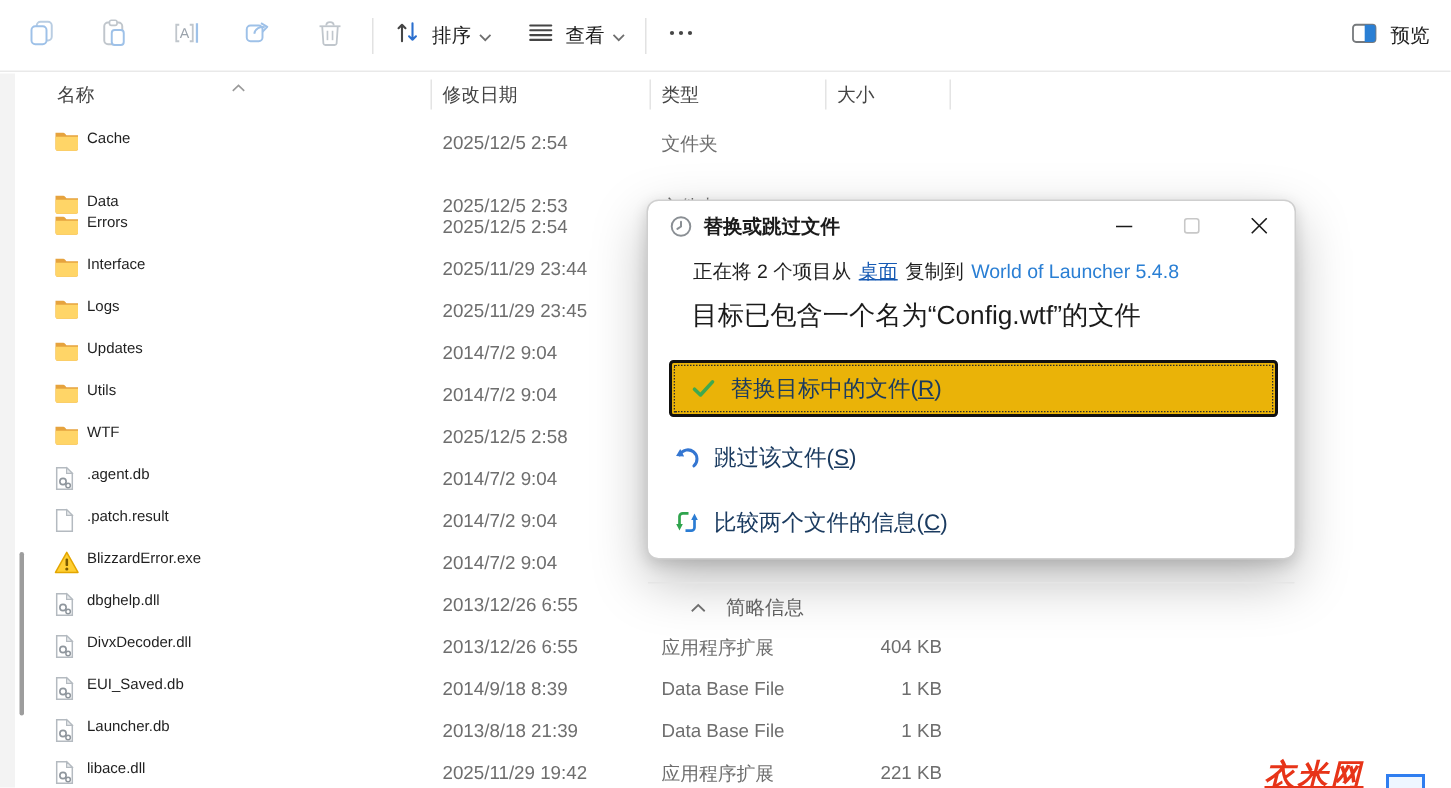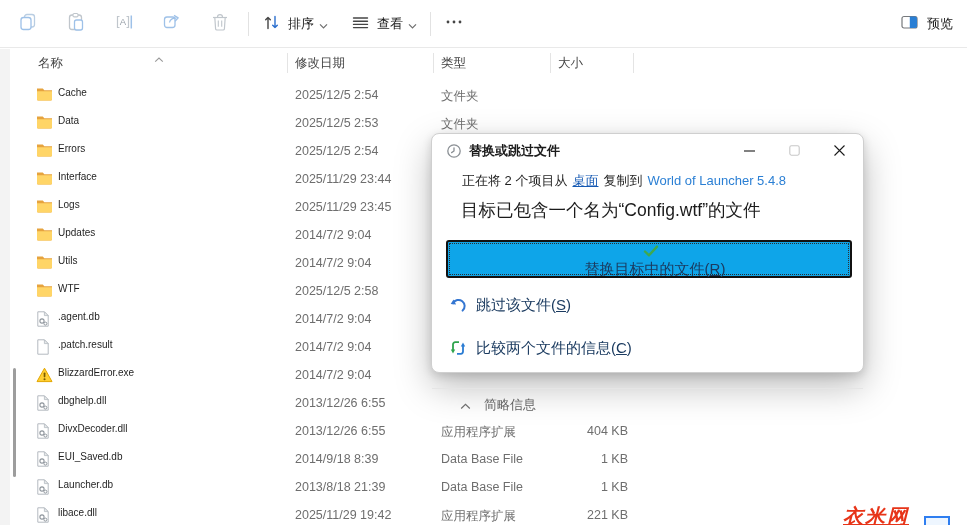--- a/index.html
+++ b/index.html
@@ -43,22 +43,22 @@
   #dlg-titlebar { position:absolute; left:0; top:0; width:100%; height:34px; }
   #dlg-title-icon { position:absolute; left:14px; top:9px; }
   #dlg-title { position:absolute; left:37px; top:8px; font-size:13px; font-weight:600; color:#1b1b1b; }
   #dlg-winbtns { position:absolute; right:1px; top:0; height:33px; display:flex; }
   .winbtn { width:45px; height:33px; display:flex; align-items:center; justify-content:center; }
   #dlg-line1 { position:absolute; left:30px; top:38px; font-size:13px; color:#1f1f1f; white-space:nowrap; }
   #dlg-line1 .lnk1 { color:#1559b3; text-decoration:underline; margin:0 5px; cursor:pointer; }
   #dlg-line1 .lnk2 { color:#2a7fd4; margin-left:5px; cursor:pointer; }
   #dlg-line2 { position:absolute; left:29px; top:64px; font-size:17.5px; color:#1b1b1b; white-space:nowrap; }
   #opt-replace { position:absolute; left:14px; top:106px; width:406px; height:38px;
-    background:#0ea5e9; border:2px solid #111; border-radius:3px; display:flex;
-    align-items:center; padding-left:12px; cursor:pointer;flex-direction:column; }
+    background:#eab308; border:2px solid #111; border-radius:3px; display:flex;
+    align-items:center; padding-left:12px; cursor:pointer; }
   #opt-replace::after { content:""; position:absolute; inset:1px; border:1px dotted #2d2d2d; border-radius:1px; pointer-events:none; }
   .opt-row { position:absolute; left:17px; height:26px; display:flex; align-items:center; cursor:pointer; }
   #opt-skip { top:158px; }
   #opt-compare { top:201px; }
   .opt-ico { width:18px; height:18px; margin-right:9px; flex:0 0 auto; }
   .opt-text { font-size:15px; color:#1b3b60; white-space:nowrap; }
   .opt-text u { text-decoration:underline; }
   #dlg-divider { position:absolute; left:0; top:254px; width:100%; height:1px; background:#e5e5e5; }
   #dlg-footer { position:absolute; left:28px; top:262px; display:flex; align-items:center; cursor:pointer; }
   #dlg-footer .ftxt { font-size:13px; color:#5f5f5f; margin-left:13px; }
@@ -201,21 +201,21 @@
     <div class="file-row" style="top: 81px;">
       <span class="f-icon"><svg width="17" height="14" viewBox="0 0 17 14">
           <path d="M1 1.5 h5.2 c.4 0 .8.15 1.05.45 L8.3 3.2 H16 v9 a1.3 1.3 0 0 1 -1.3 1.3 H2.3 A1.3 1.3 0 0 1 1 12.2 Z" fill="#e6a33e"></path>
           <path d="M1 4.2 H16 v8 a1.3 1.3 0 0 1 -1.3 1.3 H2.3 A1.3 1.3 0 0 1 1 12.2 Z" fill="#ffd567"></path>
         </svg></span>
       <span class="f-name">Cache</span>
       <span class="f-date">2025/12/5 2:54</span>
       <span class="f-type">文件夹</span>
       <span class="f-size"></span>
     </div>
-    <div class="file-row" style="top: 109px;">
+    <div class="file-row" style="top: 123px;">
       <span class="f-icon"><svg width="17" height="14" viewBox="0 0 17 14">
           <path d="M1 1.5 h5.2 c.4 0 .8.15 1.05.45 L8.3 3.2 H16 v9 a1.3 1.3 0 0 1 -1.3 1.3 H2.3 A1.3 1.3 0 0 1 1 12.2 Z" fill="#e6a33e"></path>
           <path d="M1 4.2 H16 v8 a1.3 1.3 0 0 1 -1.3 1.3 H2.3 A1.3 1.3 0 0 1 1 12.2 Z" fill="#ffd567"></path>
         </svg></span>
       <span class="f-name">Data</span>
       <span class="f-date">2025/12/5 2:53</span>
       <span class="f-type">文件夹</span>
       <span class="f-size"></span>
     </div>
     <div class="file-row" style="top: 137px;">

